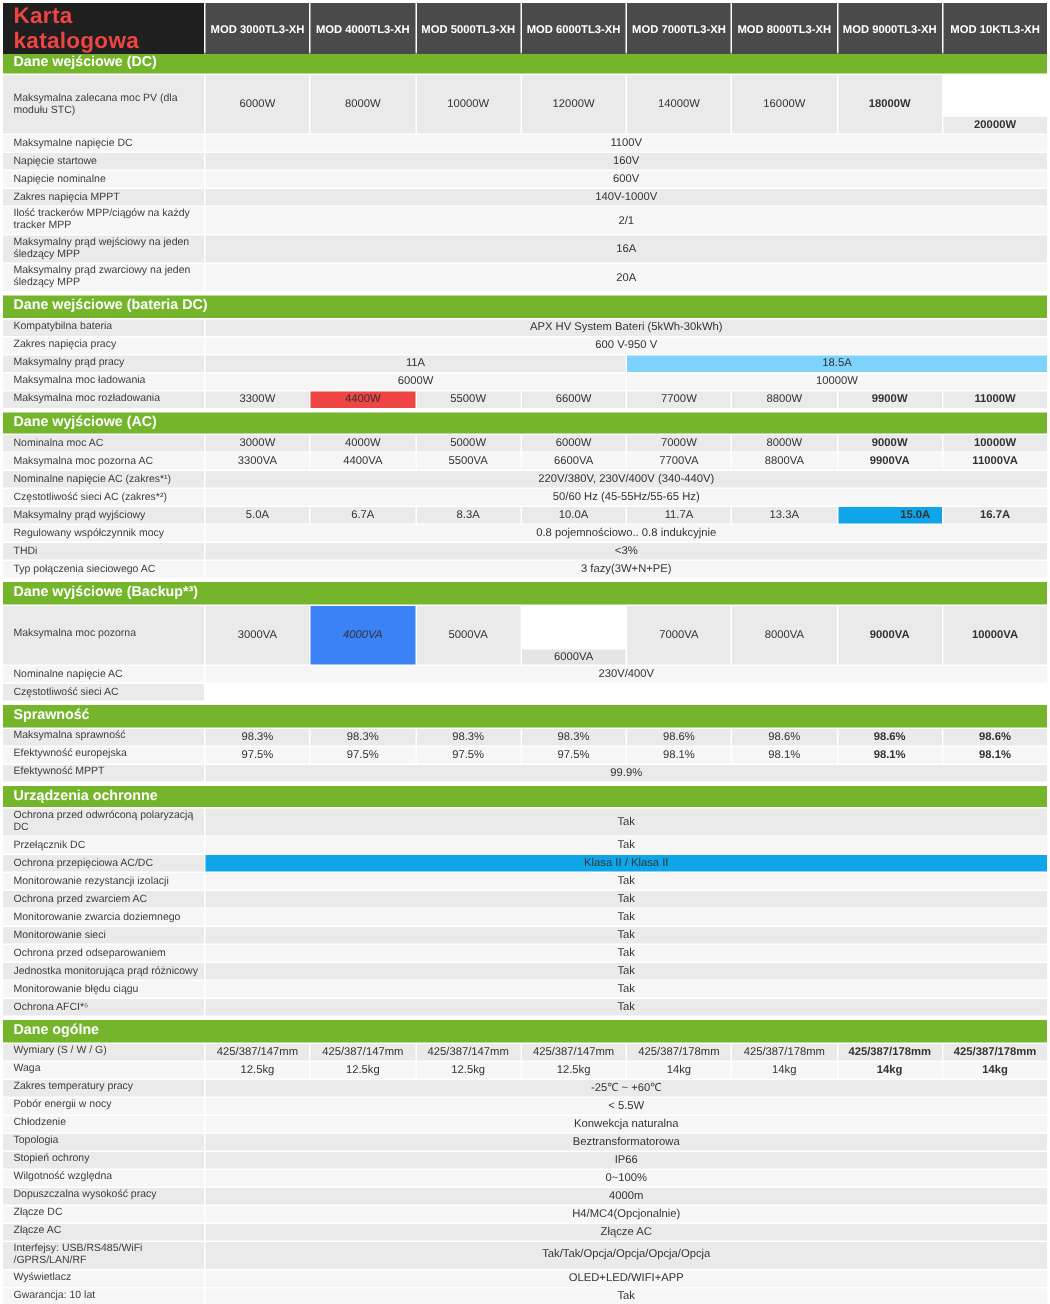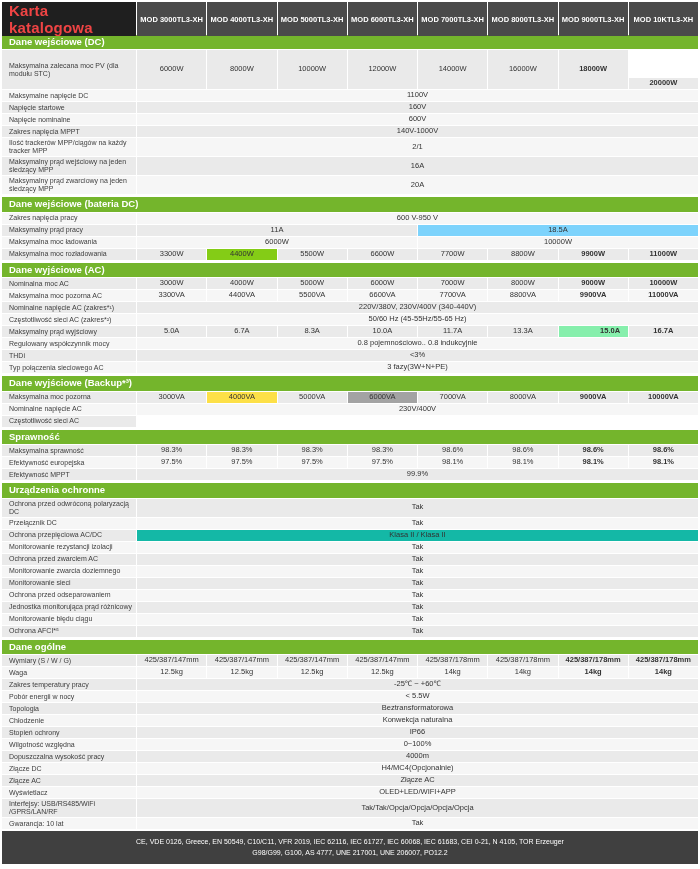--- a/index.html
+++ b/index.html
@@ -97,37 +97,41 @@
       <div class="row">
         <div class="lbl" style="background: rgb(234, 234, 234);">Maksymalny prąd wejściowy na jeden śledzący MPP</div>
         <div class="cell sp8" style="background: rgb(234, 234, 234);">16A</div>
       </div>
       <div class="row">
         <div class="lbl" style="background: rgb(246, 246, 246);">Maksymalny prąd zwarciowy na jeden śledzący MPP</div>
         <div class="cell sp8" style="background: rgb(246, 246, 246);">20A</div>
       </div>
       <div class="sec" style="background: rgb(116, 181, 44);">Dane wejściowe (bateria DC)</div>
       <div class="row">
+        <div class="lbl" style="background: rgb(234, 234, 234);">Kompatybilna bateria</div>
+        <div class="cell sp8" style="background: rgb(234, 234, 234);">APX HV System Bateri  (5kWh-30kWh)</div>
+      </div>
+      <div class="row">
         <div class="lbl" style="background: rgb(246, 246, 246);">Zakres napięcia pracy</div>
         <div class="cell sp8" style="background: rgb(246, 246, 246);">600 V-950 V</div>
       </div>
       <div class="row">
         <div class="lbl" style="background: rgb(234, 234, 234);">Maksymalny prąd pracy</div>
         <div class="cell sp4" style="background: rgb(234, 234, 234);">11A</div>
         <div class="cell sp4" style="background: #7dd3fc;">18.5A</div>
       </div>
       <div class="row">
         <div class="lbl" style="background: rgb(246, 246, 246);">Maksymalna moc ładowania</div>
         <div class="cell sp4" style="background: rgb(246, 246, 246);">6000W</div>
         <div class="cell sp4" style="background: rgb(246, 246, 246);">10000W</div>
       </div>
       <div class="row cols8">
         <div class="lbl" style="background: rgb(234, 234, 234);">Maksymalna moc rozładowania</div>
         <div class="cell" style="background: rgb(234, 234, 234);">3300W</div>
-        <div class="cell" style="background: #84cc16; text-align: right;">4400W</div>
+        <div class="cell" style="background: #ef4444; text-align: right;">4400W</div>
         <div class="cell" style="background: rgb(234, 234, 234);">5500W</div>
         <div class="cell" style="background: rgb(234, 234, 234);">6600W</div>
         <div class="cell" style="background: rgb(234, 234, 234);">7700W</div>
         <div class="cell" style="background: rgb(234, 234, 234);">8800W</div>
         <div class="cell" style="background: rgb(234, 234, 234);">9900W</div>
         <div class="cell" style="background: rgb(234, 234, 234);">11000W</div>
       </div>
       <div class="sec" style="background: rgb(116, 181, 44);">Dane wyjściowe  (AC)</div>
       <div class="row cols8">
         <div class="lbl" style="background: rgb(234, 234, 234);">Nominalna moc AC</div>
@@ -160,42 +164,42 @@
         <div class="cell sp8" style="background: rgb(246, 246, 246);">50/60 Hz (45-55Hz/55-65 Hz)</div>
       </div>
       <div class="row cols8">
         <div class="lbl" style="background: rgb(234, 234, 234);">Maksymalny prąd wyjściowy</div>
         <div class="cell" style="background: rgb(234, 234, 234);">5.0A</div>
         <div class="cell" style="background: rgb(234, 234, 234);">6.7A</div>
         <div class="cell" style="background: rgb(234, 234, 234);">8.3A</div>
         <div class="cell" style="background: rgb(234, 234, 234);">10.0A</div>
         <div class="cell" style="background: rgb(234, 234, 234);">11.7A</div>
         <div class="cell" style="background: rgb(234, 234, 234);">13.3A</div>
-        <div class="cell" style="background: #86efac; padding-left: 36px;">15.0A</div>
+        <div class="cell" style="background: #0ea5e9; padding-left: 36px;">15.0A</div>
         <div class="cell" style="background: rgb(234, 234, 234);">16.7A</div>
       </div>
       <div class="row">
         <div class="lbl" style="background: rgb(246, 246, 246);">Regulowany współczynnik mocy</div>
         <div class="cell sp8" style="background: rgb(246, 246, 246);">0.8 pojemnościowo.. 0.8 indukcyjnie</div>
       </div>
       <div class="row">
         <div class="lbl" style="background: rgb(234, 234, 234);">THDi</div>
         <div class="cell sp8" style="background: rgb(234, 234, 234);">&lt;3%</div>
       </div>
       <div class="row">
         <div class="lbl" style="background: rgb(246, 246, 246);">Typ połączenia sieciowego AC</div>
         <div class="cell sp8" style="background: rgb(246, 246, 246);">3 fazy(3W+N+PE)</div>
       </div>
       <div class="sec" style="background: rgb(116, 181, 44);">Dane wyjściowe  (Backup*³)</div>
       <div class="row cols8">
         <div class="lbl" style="background: rgb(234, 234, 234);">Maksymalna moc pozorna</div>
         <div class="cell" style="background: rgb(234, 234, 234);">3000VA</div>
-        <div class="cell" style="background: #fde047;">4000VA</div>
+        <div class="cell" style="background: #3b82f6; font-style: italic;">4000VA</div>
         <div class="cell" style="background: rgb(234, 234, 234);">5000VA</div>
-        <div class="cell" style="background: #a3a3a3;">6000VA</div>
+        <div class="cell" style="background: #e5e5e5; margin-top: 29px;">6000VA</div>
         <div class="cell" style="background: rgb(234, 234, 234);">7000VA</div>
         <div class="cell" style="background: rgb(234, 234, 234);">8000VA</div>
         <div class="cell" style="background: rgb(234, 234, 234);">9000VA</div>
         <div class="cell" style="background: rgb(234, 234, 234);">10000VA</div>
       </div>
       <div class="row">
         <div class="lbl" style="background: rgb(246, 246, 246);">Nominalne napięcie AC</div>
         <div class="cell sp8" style="background: rgb(246, 246, 246);">230V/400V</div>
       </div>
       <div class="row">
@@ -232,21 +236,21 @@
       <div class="row">
         <div class="lbl" style="background: rgb(234, 234, 234);">Ochrona przed odwróconą polaryzacją DC</div>
         <div class="cell sp8" style="background: rgb(234, 234, 234);">Tak</div>
       </div>
       <div class="row">
         <div class="lbl" style="background: rgb(246, 246, 246);">Przełącznik DC</div>
         <div class="cell sp8" style="background: rgb(246, 246, 246);">Tak</div>
       </div>
       <div class="row">
         <div class="lbl" style="background: rgb(234, 234, 234);">Ochrona przepięciowa AC/DC</div>
-        <div class="cell sp8" style="background: #14b8a6;">Klasa II / Klasa II</div>
+        <div class="cell sp8" style="background: #0ea5e9;">Klasa II / Klasa II</div>
       </div>
       <div class="row">
         <div class="lbl" style="background: rgb(246, 246, 246);">Monitorowanie rezystancji izolacji</div>
         <div class="cell sp8" style="background: rgb(246, 246, 246);">Tak</div>
       </div>
       <div class="row">
         <div class="lbl" style="background: rgb(234, 234, 234);">Ochrona przed zwarciem AC</div>
         <div class="cell sp8" style="background: rgb(234, 234, 234);">Tak</div>
       </div>
       <div class="row">
@@ -298,54 +302,54 @@
       </div>
       <div class="row">
         <div class="lbl" style="background: rgb(234, 234, 234);">Zakres temperatury pracy</div>
         <div class="cell sp8" style="background: rgb(234, 234, 234);">-25℃ ~ +60℃</div>
       </div>
       <div class="row">
         <div class="lbl" style="background: rgb(246, 246, 246);">Pobór energii w nocy</div>
         <div class="cell sp8" style="background: rgb(246, 246, 246);">&lt; 5.5W</div>
       </div>
       <div class="row">
+        <div class="lbl" style="background: rgb(246, 246, 246);">Chłodzenie</div>
+        <div class="cell sp8" style="background: rgb(246, 246, 246);">Konwekcja naturalna</div>
+      </div>
+      <div class="row">
         <div class="lbl" style="background: rgb(234, 234, 234);">Topologia</div>
         <div class="cell sp8" style="background: rgb(234, 234, 234);">Beztransformatorowa</div>
       </div>
       <div class="row">
-        <div class="lbl" style="background: rgb(246, 246, 246);">Chłodzenie</div>
-        <div class="cell sp8" style="background: rgb(246, 246, 246);">Konwekcja naturalna</div>
-      </div>
-      <div class="row">
         <div class="lbl" style="background: rgb(234, 234, 234);">Stopień ochrony</div>
         <div class="cell sp8" style="background: rgb(234, 234, 234);">IP66</div>
       </div>
       <div class="row">
         <div class="lbl" style="background: rgb(246, 246, 246);">Wilgotność względna</div>
         <div class="cell sp8" style="background: rgb(246, 246, 246);">0~100%</div>
       </div>
       <div class="row">
         <div class="lbl" style="background: rgb(234, 234, 234);">Dopuszczalna wysokość pracy</div>
         <div class="cell sp8" style="background: rgb(234, 234, 234);">4000m</div>
       </div>
       <div class="row">
         <div class="lbl" style="background: rgb(246, 246, 246);">Złącze DC</div>
         <div class="cell sp8" style="background: rgb(246, 246, 246);">H4/MC4(Opcjonalnie)</div>
       </div>
       <div class="row">
         <div class="lbl" style="background: rgb(234, 234, 234);">Złącze AC</div>
         <div class="cell sp8" style="background: rgb(234, 234, 234);">Złącze AC</div>
       </div>
       <div class="row">
+        <div class="lbl" style="background: rgb(234, 234, 234);">Interfejsy: USB/RS485/WiFi /GPRS/LAN/RF</div>
+        <div class="cell sp8" style="background: rgb(234, 234, 234);">Tak/Tak/Opcja/Opcja/Opcja/Opcja</div>
+      </div>
+      <div class="row">
         <div class="lbl" style="background: rgb(246, 246, 246);">Wyświetlacz</div>
         <div class="cell sp8" style="background: rgb(246, 246, 246);">OLED+LED/WIFI+APP</div>
-      </div>
-      <div class="row">
-        <div class="lbl" style="background: rgb(234, 234, 234);">Interfejsy: USB/RS485/WiFi /GPRS/LAN/RF</div>
-        <div class="cell sp8" style="background: rgb(234, 234, 234);">Tak/Tak/Opcja/Opcja/Opcja/Opcja</div>
       </div>
       <div class="row">
         <div class="lbl" style="background: rgb(246, 246, 246);">Gwarancja: 10 lat</div>
         <div class="cell sp8" style="background: rgb(246, 246, 246);">Tak</div>
       </div>
     </div>
 
   <div class="ftr" style="background: rgb(64, 64, 64);">
     <div>CE, VDE 0126, Greece, EN 50549, C10/C11, VFR 2019, IEC 62116, IEC 61727, IEC 60068, IEC 61683, CEI 0-21, N 4105, TOR Erzeuger</div>
     <div>G98/G99, G100, AS 4777, UNE 217001, UNE 206007, PO12.2</div>

